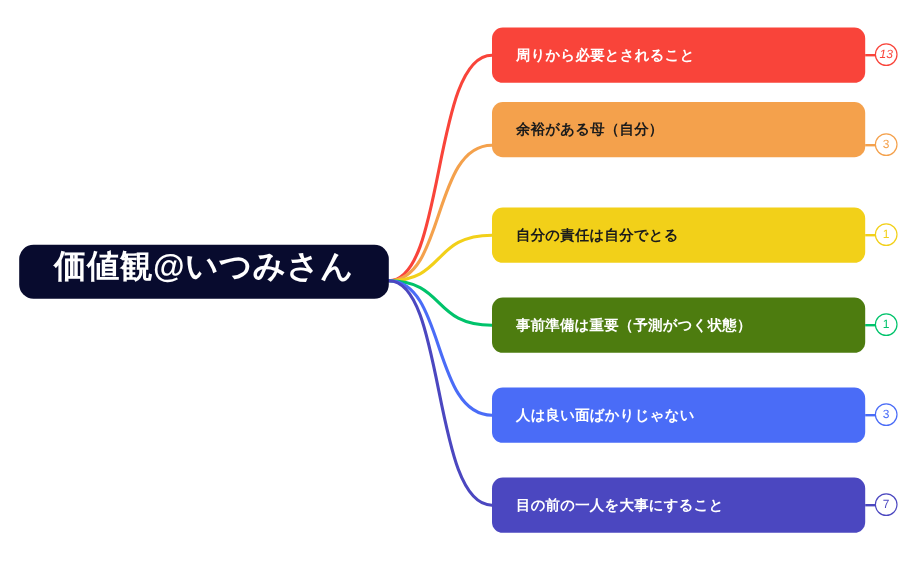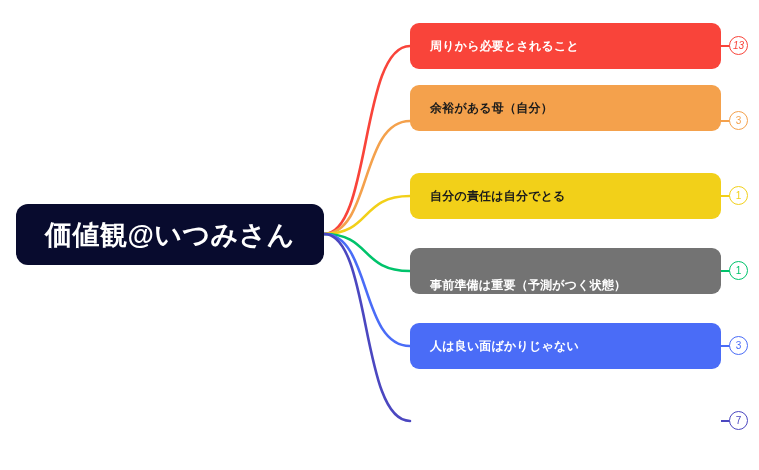--- a/index.html
+++ b/index.html
@@ -25,25 +25,24 @@
     top: 0;
     width: 759px;
     height: 470px;
     pointer-events: none;
   }
   .root-node {
     position: absolute;
     left: 16px;
     top: 204px;
     width: 308px;
-    height: 61px;
+    height: 45px;
     background: #080B2E;
     border-radius: 12px;
     display: flex;
-    align-items: center;
     justify-content: center;
     box-sizing: border-box;
     z-index: 3;
   }
   .root-label {
     color: #ffffff;
     font-size: 27px;
     font-weight: bold;
     letter-spacing: 0.5px;
     white-space: nowrap;
@@ -128,34 +127,37 @@
   </div>
 
   <div class="branch" style="top: 173px; background: rgb(242, 208, 25);">
     <span class="branch-label" style="color: rgb(27, 27, 27);">自分の責任は自分でとる</span>
   </div>
   <div class="badge-stub" style="top: 195px; background: rgb(242, 208, 25);"></div>
   <div class="badge" style="top: 186px; border-color: rgb(242, 208, 25);">
     <span class="badge-text" style="color: rgb(242, 208, 25);">1</span>
   </div>
 
-  <div class="branch" style="top: 248px; background: #737373; align-items: flex-end;">
+  <div class="branch" style="top: 248px; background: #4d7c0f;">
     <span class="branch-label" style="color: rgb(255, 255, 255);">事前準備は重要（予測がつく状態）</span>
   </div>
   <div class="badge-stub" style="top: 270px; background: rgb(0, 195, 107);"></div>
   <div class="badge" style="top: 261px; border-color: rgb(0, 195, 107);">
     <span class="badge-text" style="color: rgb(0, 195, 107);">1</span>
   </div>
 
   <div class="branch" style="top: 323px; background: rgb(74, 108, 247);">
     <span class="branch-label" style="color: rgb(255, 255, 255);">人は良い面ばかりじゃない</span>
   </div>
   <div class="badge-stub" style="top: 345px; background: rgb(74, 108, 247);"></div>
   <div class="badge" style="top: 336px; border-color: rgb(74, 108, 247);">
     <span class="badge-text" style="color: rgb(74, 108, 247);">3</span>
   </div>
 
+  <div class="branch" style="top: 398px; background: rgb(75, 71, 192);">
+    <span class="branch-label" style="color: rgb(255, 255, 255);">目の前の一人を大事にすること</span>
+  </div>
   <div class="badge-stub" style="top: 420px; background: rgb(75, 71, 192);"></div>
   <div class="badge" style="top: 411px; border-color: rgb(75, 71, 192);">
     <span class="badge-text" style="color: rgb(75, 71, 192);">7</span>
   </div>
 
 </div>
 
 </body></html>

